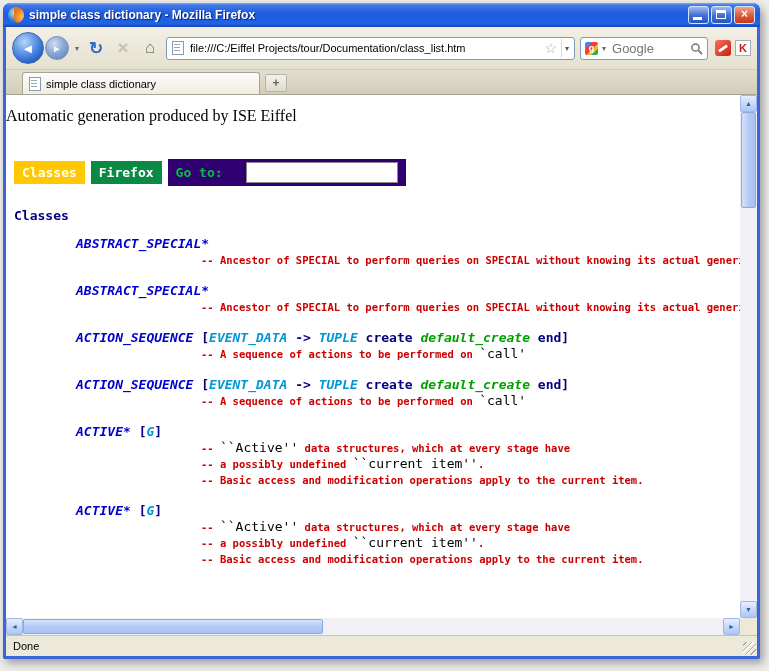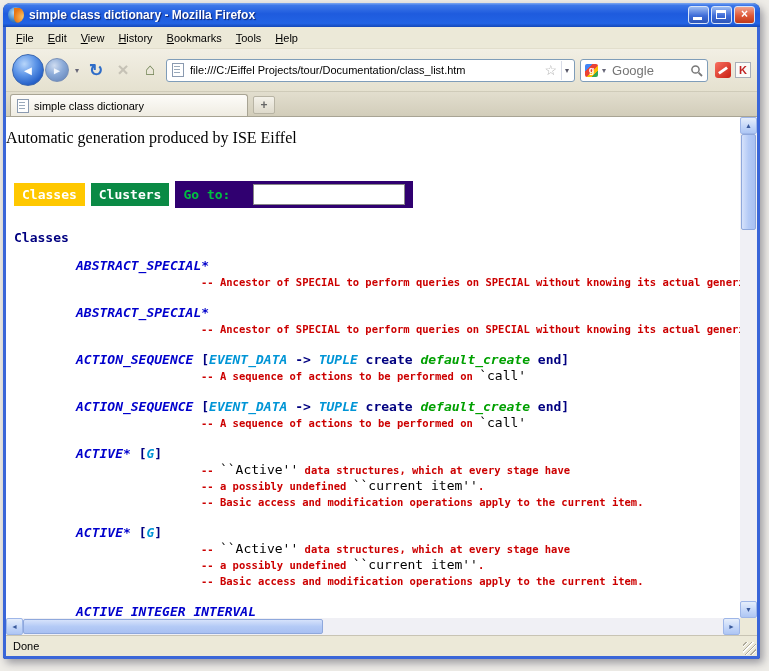--- a/index.html
+++ b/index.html
@@ -70,21 +70,21 @@
   .addon1{width:16px;height:16px;border-radius:3px;position:relative;
     background:linear-gradient(135deg,#F87060,#C81E10);}
   .addon1::after{content:"";position:absolute;left:3px;top:7px;width:10px;height:3px;
     background:#fff;transform:rotate(-35deg);}
   .addon2{width:16px;height:16px;background:#FAFAF8;border:1px solid #A8AEB8;color:#C02020;
     font-weight:bold;font-size:11px;text-align:center;line-height:14px;box-sizing:border-box;}
   .tabbar{height:25px;flex:none;display:flex;align-items:flex-end;gap:5px;padding:2px 4px 0;
     background:linear-gradient(180deg,#E2DECE,#D2CDBA);border-bottom:1px solid #A8A494;box-sizing:border-box;}
   .tab{width:238px;height:22px;box-sizing:border-box;display:flex;align-items:center;gap:5px;
     padding:0 6px;font-size:11px;border:1px solid #A8A494;border-bottom:none;border-radius:3px 3px 0 0;
-    background:linear-gradient(180deg,#FDFCF9,#EFECE2);}
+    background:linear-gradient(180deg,#FDFCF9,#EFECE2);margin-left:12px;}
   .tab-label{white-space:nowrap;overflow:hidden;}
   .mini-btn{width:22px;height:18px;margin-bottom:2px;border:1px solid #B8B4A4;border-radius:2px;
     background:linear-gradient(180deg,#F4F2EA,#DEDACB);color:#666;font-size:12px;font-weight:bold;
     text-align:center;line-height:16px;box-sizing:border-box;}
   
   .content{flex:1;position:relative;background:#fff;overflow:hidden;}
   .page{position:absolute;top:0;left:0;right:17px;bottom:17px;overflow:hidden;background:#fff;}
   .doc-title{font-family:"Liberation Serif",serif;font-size:16px;margin-top:12px;color:#000;}
   .linkbar{display:flex;align-items:center;gap:6px;margin:34px 0 0 8px;
     font-family:"DejaVu Sans Mono",monospace;font-weight:bold;font-size:13px;}
@@ -136,29 +136,20 @@
     <span class="title-text">simple class dictionary - Mozilla Firefox</span>
     <span class="win-buttons">
       <span class="wbtn min"></span>
       <span class="wbtn max"></span>
       <span class="wbtn close">×</span>
     </span>
   </div>
 
   <div class="window-body">
 
-    <div class="menubar">
-      <span class="menu-item">File</span>
-      <span class="menu-item">Edit</span>
-      <span class="menu-item">View</span>
-      <span class="menu-item">History</span>
-      <span class="menu-item">Bookmarks</span>
-      <span class="menu-item">Tools</span>
-      <span class="menu-item">Help</span>
-    </div>
 
     <div class="navbar">
       <span class="nav-back">◄</span>
       <span class="nav-fwd">►</span>
       <span class="nav-drop">▾</span>
       <span class="nav-glyph refresh">↻</span>
       <span class="nav-glyph stop">×</span>
       <span class="nav-glyph home">⌂</span>
 
       <span class="url-bar">
@@ -194,21 +185,21 @@
       <span class="mini-btn">+</span>
     </div>
 
     <div class="content">
       <div class="page">
 
         <div class="doc-title">Automatic generation produced by ISE Eiffel</div>
 
         <div class="linkbar">
           <span class="lbtn gold">Classes</span>
-          <span class="lbtn green">Clusters</span>
+          <span class="lbtn green">Firefox</span>
           <span class="goto">
             <span>Go to:</span>
             <input value="" style="">
           </span>
         </div>
 
         <div class="page-heading">Classes</div>
 
         <div class="entries">
 
@@ -239,23 +230,20 @@
             <div class="cline"><span>-- Basic access and modification operations apply to the current item.</span></div>
           </div>
 
           <div class="entry">
             <div class="ename"><span>ACTIVE* </span><span class="br">[</span><span class="gp">G</span><span class="br">]</span></div>
             <div class="cline"><span>-- </span><span class="q">``Active''</span><span> data structures, which at every stage have</span></div>
             <div class="cline"><span>-- a possibly undefined </span><span class="q">``current item''</span><span>.</span></div>
             <div class="cline"><span>-- Basic access and modification operations apply to the current item.</span></div>
           </div>
 
-          <div class="entry">
-            <div class="ename"><span>ACTIVE_INTEGER_INTERVAL</span></div>
-          </div>
 
         </div>
       </div>
 
       <div class="vscroll">
         <span class="sbtn" style="top:0;left:0;">▲</span>
         <span class="vthumb"></span>
         <span class="sbtn" style="bottom:0;left:0;">▼</span>
       </div>
       <div class="hscroll">

